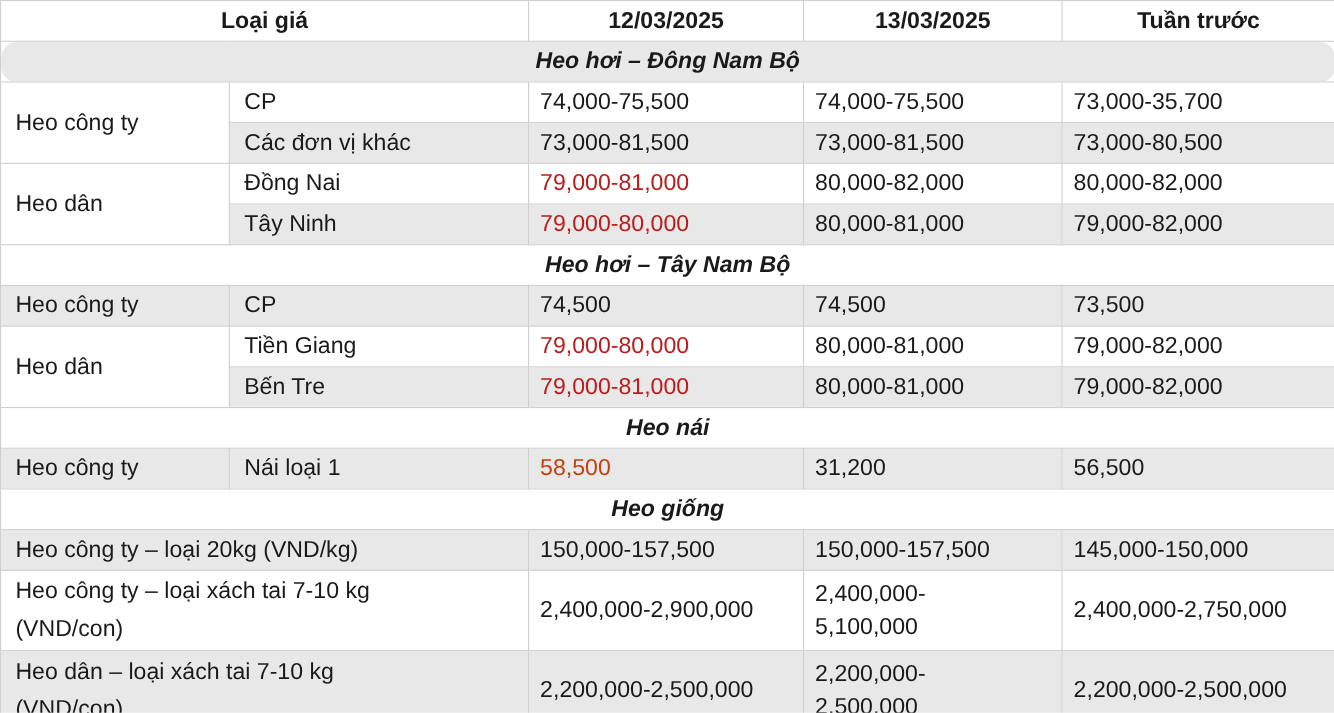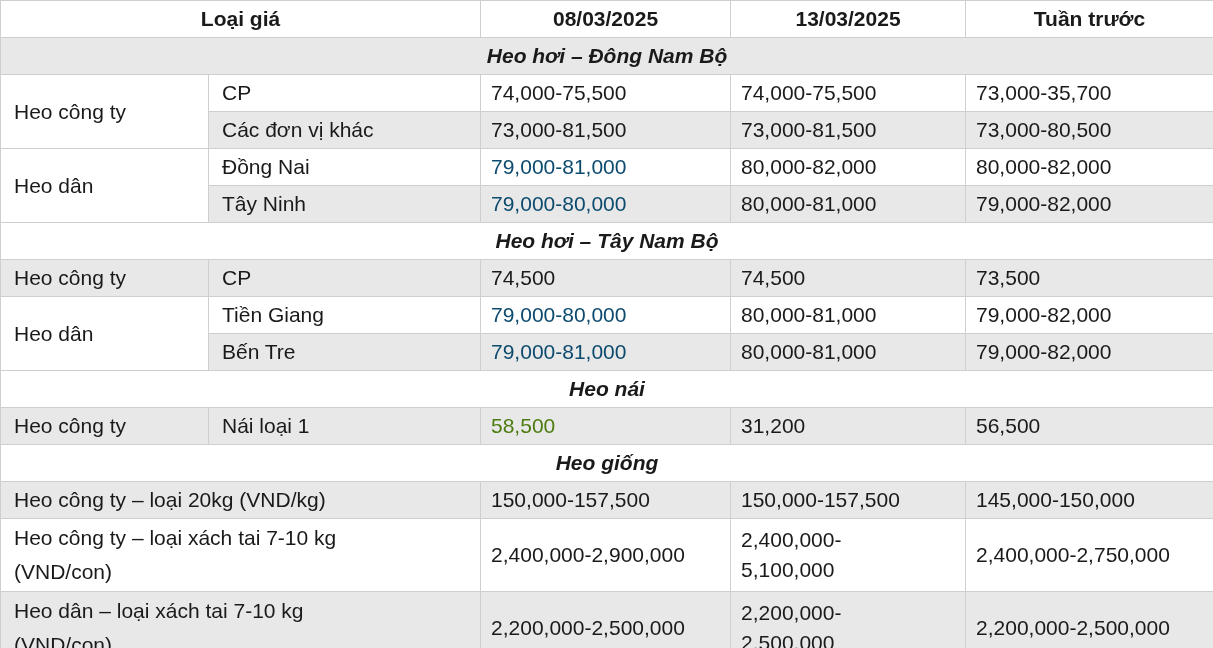--- a/index.html
+++ b/index.html
@@ -19,48 +19,48 @@
     border:1px solid #cfcfcf;
     height:36px;
     padding:0 10px;
     vertical-align:middle;
     overflow:hidden;
   }
   thead th{font-weight:bold;text-align:center;background:#ffffff;}
   tr.shaded{background:#e8e8e8;}
   tr.tall td{height:72px;}
   td.section-cell{
-    font-weight:bold;font-style:italic;text-align:center;
+    font-weight:bold;font-style:italic;text-align:center;border-radius:15px;
   }
   td.label{
     text-align:left;padding-left:13px;white-space:pre-line;line-height:1.6;
   }
   td.merged{background:#ffffff;}
   td.num{
     white-space:pre-line;line-height:1.45;
   }
-  td.red{color:#0c4a6e;}
-  td.green{color:#4d7c0f;}
+  td.red{color:#b91c1c;}
+  td.green{color:#c2410c;}
 </style>
 </head>
 <body>
 
 <div class="table-wrap">
   <table>
     <colgroup>
       <col class="c1">
         <col class="c2">
         <col class="c3">
         <col class="c4">
         <col class="c5">
     </colgroup>
     <thead>
       <tr>
         <th colspan="2">Loại giá</th>
-        <th>08/03/2025</th>
+        <th>12/03/2025</th>
         <th>13/03/2025</th>
         <th>Tuần trước</th>
       </tr>
     </thead>
     <tbody id="table-body">
         <tr class="shaded">
           <td class="section-cell" colspan="5">Heo hơi – Đông Nam Bộ</td>
         </tr>
         <tr>
           <td class="label merged" rowspan="2">Heo công ty</td>

